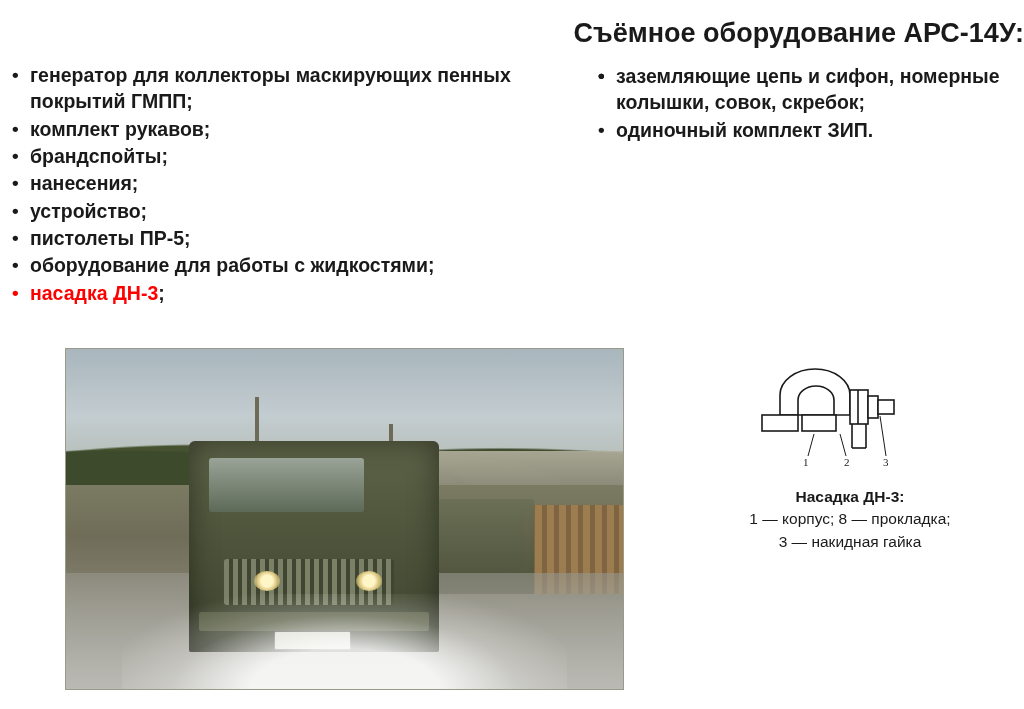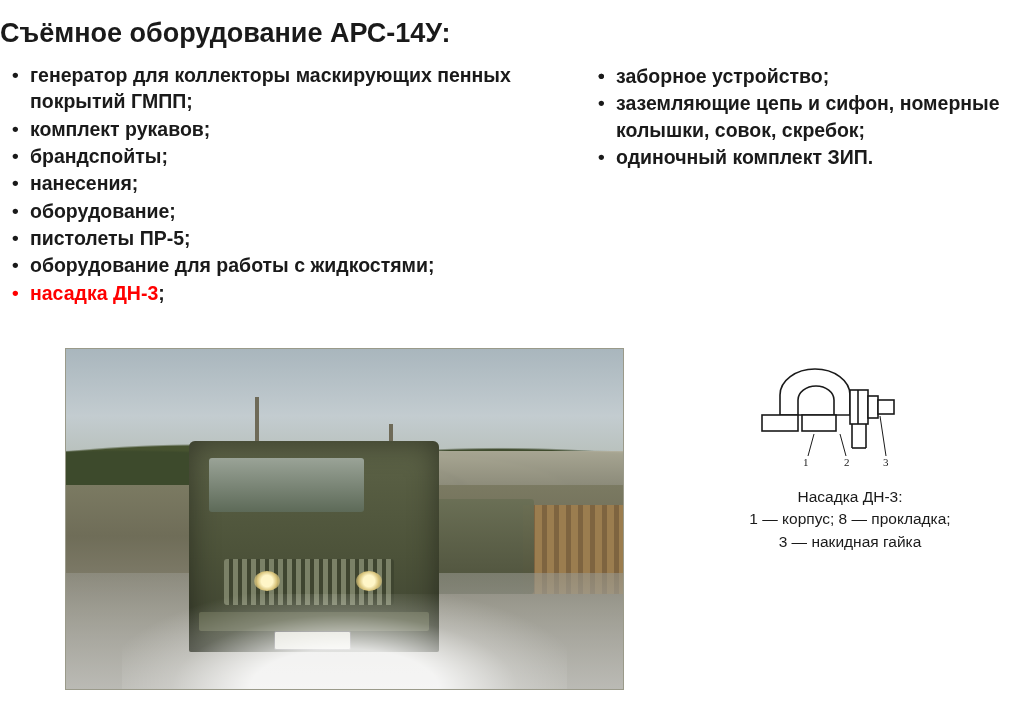--- a/index.html
+++ b/index.html
@@ -17,21 +17,21 @@
   .slide {
     position: relative;
     width: 1024px;
     height: 709px;
   }
   .title {
     position: absolute;
     top: 18px;
     left: 0;
     width: 1024px;
-    text-align: left;
+    text-align: right;
     font-size: 27px;
     font-weight: bold;
     color: #1a1a1a;
     letter-spacing: 0px;
   }
   .col-left {
     position: absolute;
     top: 62px;
     left: 8px;
     width: 560px;
@@ -185,21 +185,21 @@
     width: 300px;
     text-align: center;
   }
   .diagram-caption {
     margin-top: 12px;
     font-size: 15.5px;
     color: #1a1a1a;
     line-height: 1.45;
   }
   .diagram-caption .cap-title {
-    font-weight: normal;
+    font-weight: bold;
     display: block;
   }
 </style>
 </head>
 <body>
 
 <div class="slide">
 
   <div class="title">Съёмное оборудование АРС-14У:</div>
 
@@ -216,21 +216,21 @@
       <li>
         <span class="dot">•</span>
         <span>брандспойты;</span>
       </li>
       <li>
         <span class="dot">•</span>
         <span>нанесения;</span>
       </li>
       <li>
         <span class="dot">•</span>
-        <span>оборудование;</span>
+        <span>устройство;</span>
       </li>
       <li>
         <span class="dot">•</span>
         <span>пистолеты ПР-5;</span>
       </li>
       <li>
         <span class="dot">•</span>
         <span>оборудование для работы с жидкостями;</span>
       </li>
       <li class="accent">
@@ -240,21 +240,20 @@
     </ul>
   </div>
 
   <div class="col-right">
     <ul class="bullets">
       <li>
         <span class="dot">•</span>
       </li>
       <li>
         <span class="dot">•</span>
-        <span>заборное устройство;</span>
       </li>
       <li>
         <span class="dot">•</span>
         <span>заземляющие цепь и сифон, номерные колышки, совок, скребок;</span>
       </li>
       <li>
         <span class="dot">•</span>
         <span>одиночный комплект ЗИП.</span>
       </li>
     </ul>

